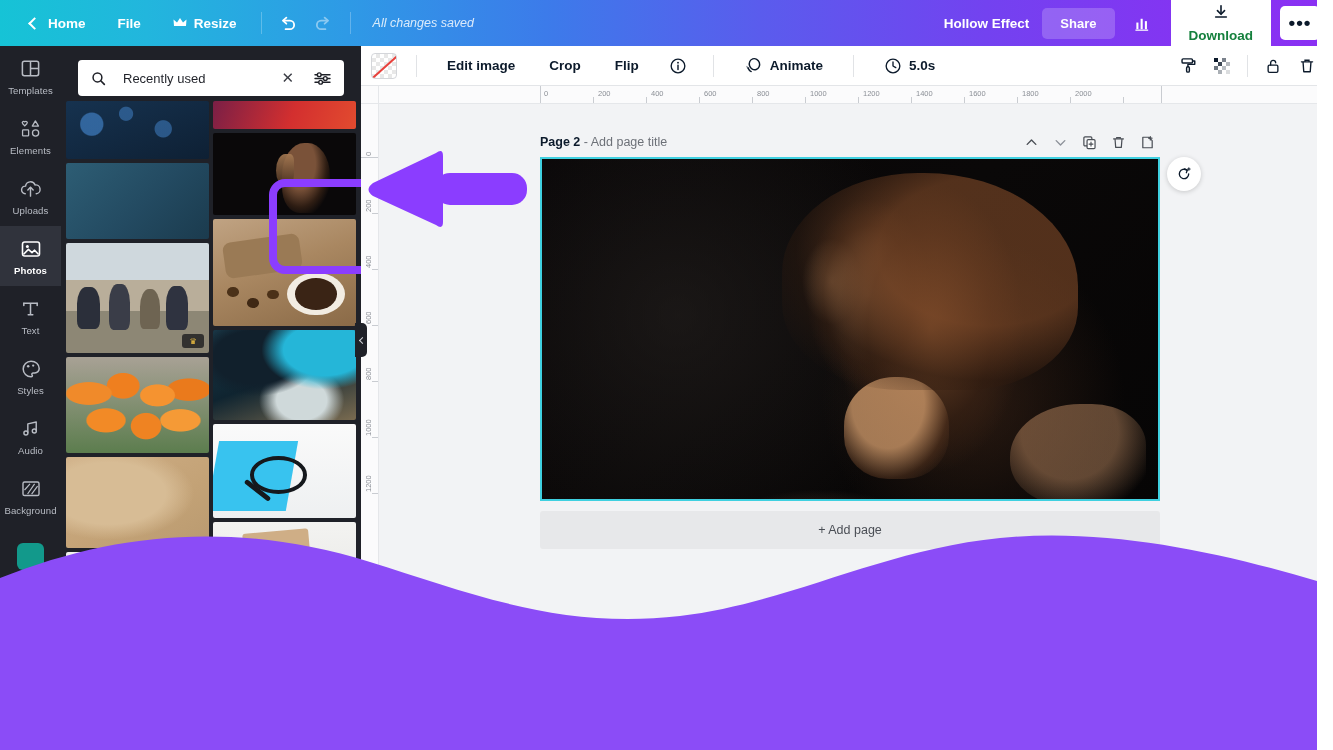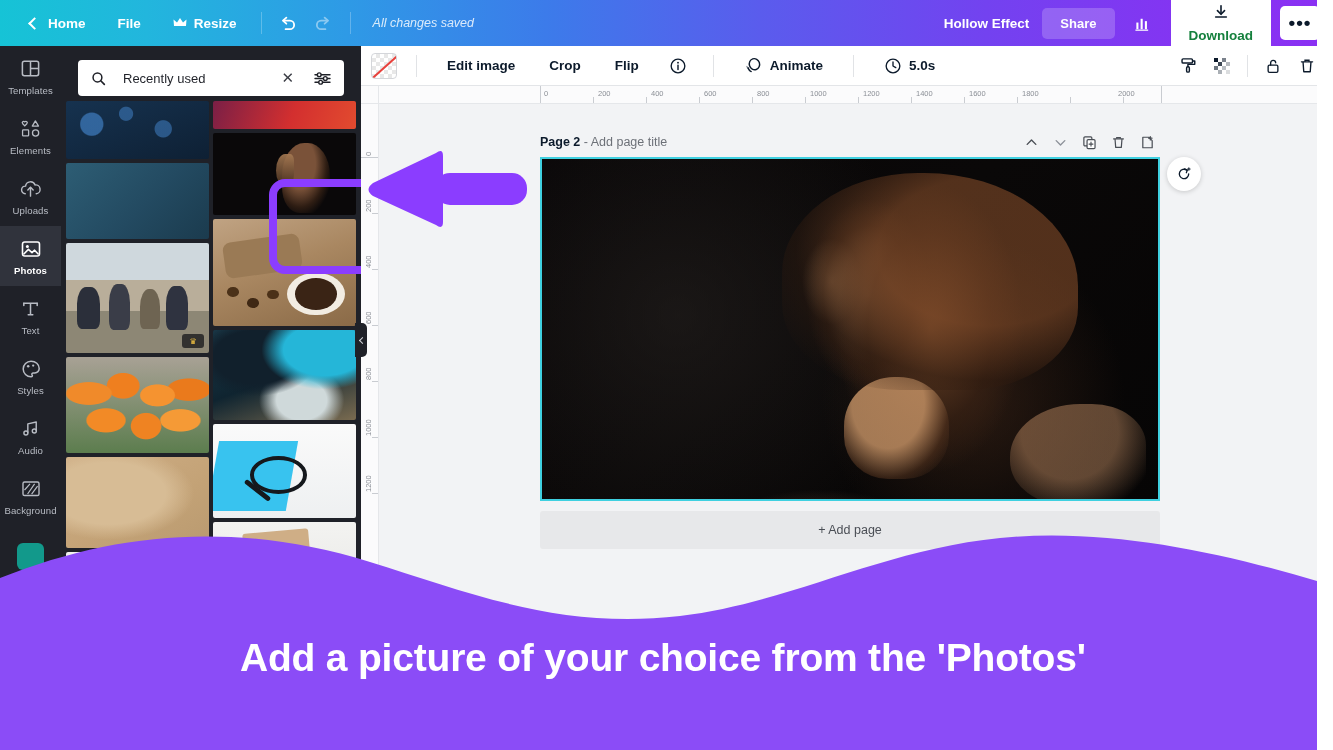--- a/index.html
+++ b/index.html
@@ -544,21 +544,21 @@
       <span class="rtick" style="left:183px;top:3px;">0</span>
       <span class="rtick" style="left:237px;top:3px;">200</span>
       <span class="rtick" style="left:290px;top:3px;">400</span>
       <span class="rtick" style="left:343px;top:3px;">600</span>
       <span class="rtick" style="left:396px;top:3px;">800</span>
       <span class="rtick" style="left:449px;top:3px;">1000</span>
       <span class="rtick" style="left:502px;top:3px;">1200</span>
       <span class="rtick" style="left:555px;top:3px;">1400</span>
       <span class="rtick" style="left:608px;top:3px;">1600</span>
       <span class="rtick" style="left:661px;top:3px;">1800</span>
-      <span class="rtick" style="left:714px;top:3px;margin-left:43px;">2000</span>
+      <span class="rtick" style="left:714px;top:3px;">2000</span>
       <span class="rtick" style="left:767px;top:3px;margin-top:15px;">2200</span>
       <div class="rline" style="left:179px;top:0;width:1px;height:18px;"></div>
       <div class="rline" style="left:232px;top:11px;width:1px;height:7px;"></div>
       <div class="rline" style="left:285px;top:11px;width:1px;height:7px;"></div>
       <div class="rline" style="left:338px;top:11px;width:1px;height:7px;"></div>
       <div class="rline" style="left:391px;top:11px;width:1px;height:7px;"></div>
       <div class="rline" style="left:444px;top:11px;width:1px;height:7px;"></div>
       <div class="rline" style="left:497px;top:11px;width:1px;height:7px;"></div>
       <div class="rline" style="left:550px;top:11px;width:1px;height:7px;"></div>
       <div class="rline" style="left:603px;top:11px;width:1px;height:7px;"></div>
@@ -671,17 +671,16 @@
     </svg>
   </div>
 
   <div class="wave-banner">
     <svg width="1333" height="230" viewBox="0 0 1333 230" preserveAspectRatio="none" style="position:absolute;left:0;top:0;">
       <path d="M0,58 C120,10 240,2 370,42 C470,73 560,110 680,96 C790,83 880,30 1000,18 C1110,7 1230,34 1333,66 L1333,230 L0,230 Z" fill="#8b4cf7"></path>
     </svg>
 
 
     <div class="banner-text">
-      <div>Add a picture of your choice from the 'Photos'</div>
     </div>
   </div>
 
 </div>
 
 </body></html>

